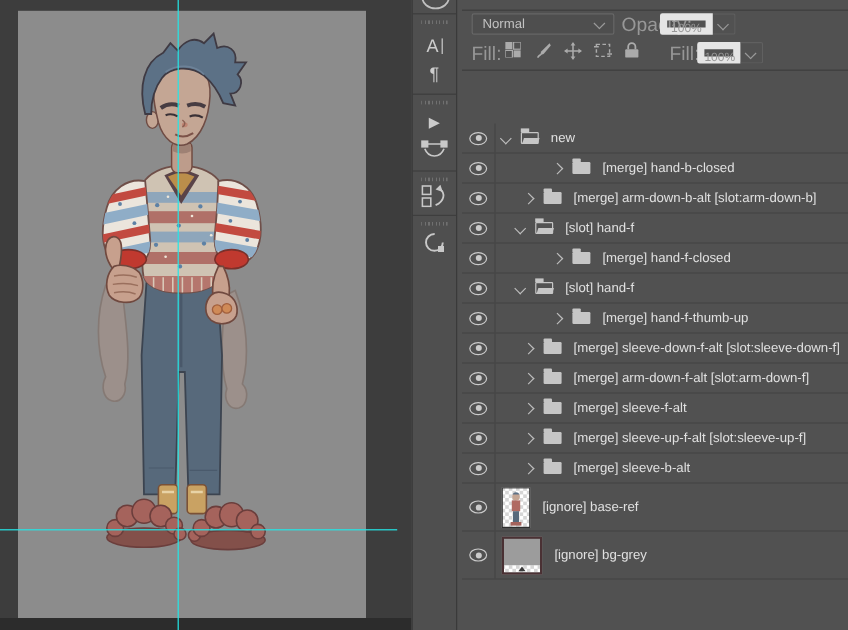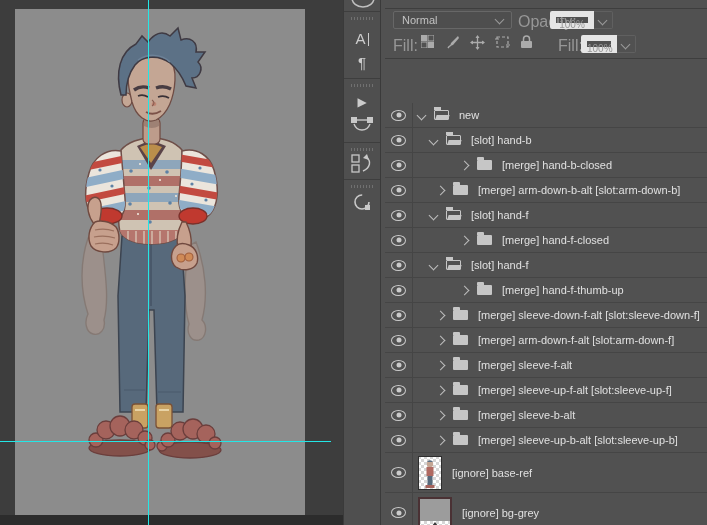--- a/index.html
+++ b/index.html
@@ -335,28 +335,20 @@
 
       <div class="lrow exp ind0">
         <div class="eyecell">
             <span class="eye"></span>
           </div>
         <span class="tw"></span>
         <span class="folder open"></span>
         <span class="lname">new</span>
       </div>
 
-      <div class="lrow exp ind1">
-        <div class="eyecell">
-            <span class="eye"></span>
-          </div>
-        <span class="tw"></span>
-        <span class="folder open"></span>
-        <span class="lname">[slot] hand-b</span>
-      </div>
 
       <div class="lrow col ind2">
         <div class="eyecell">
             <span class="eye"></span>
           </div>
         <span class="tw"></span>
         <span class="folder closed"></span>
         <span class="lname">[merge] hand-b-closed</span>
       </div>
 
@@ -444,28 +436,20 @@
 
       <div class="lrow col ind1">
         <div class="eyecell">
             <span class="eye"></span>
           </div>
         <span class="tw"></span>
         <span class="folder closed"></span>
         <span class="lname">[merge] sleeve-b-alt</span>
       </div>
 
-      <div class="lrow col ind1">
-        <div class="eyecell">
-            <span class="eye"></span>
-          </div>
-        <span class="tw"></span>
-        <span class="folder closed"></span>
-        <span class="lname">[merge] sleeve-up-b-alt [slot:sleeve-up-b]</span>
-      </div>
 
       <div class="lrow big">
         <div class="eyecell">
             <span class="eye"></span>
           </div>
         <span class="thumb">
           <svg width="24" height="34">
             <defs>
                 <pattern id="ck1" width="6" height="6" patternUnits="userSpaceOnUse">
               <rect width="6" height="6" fill="#ffffff"></rect>

